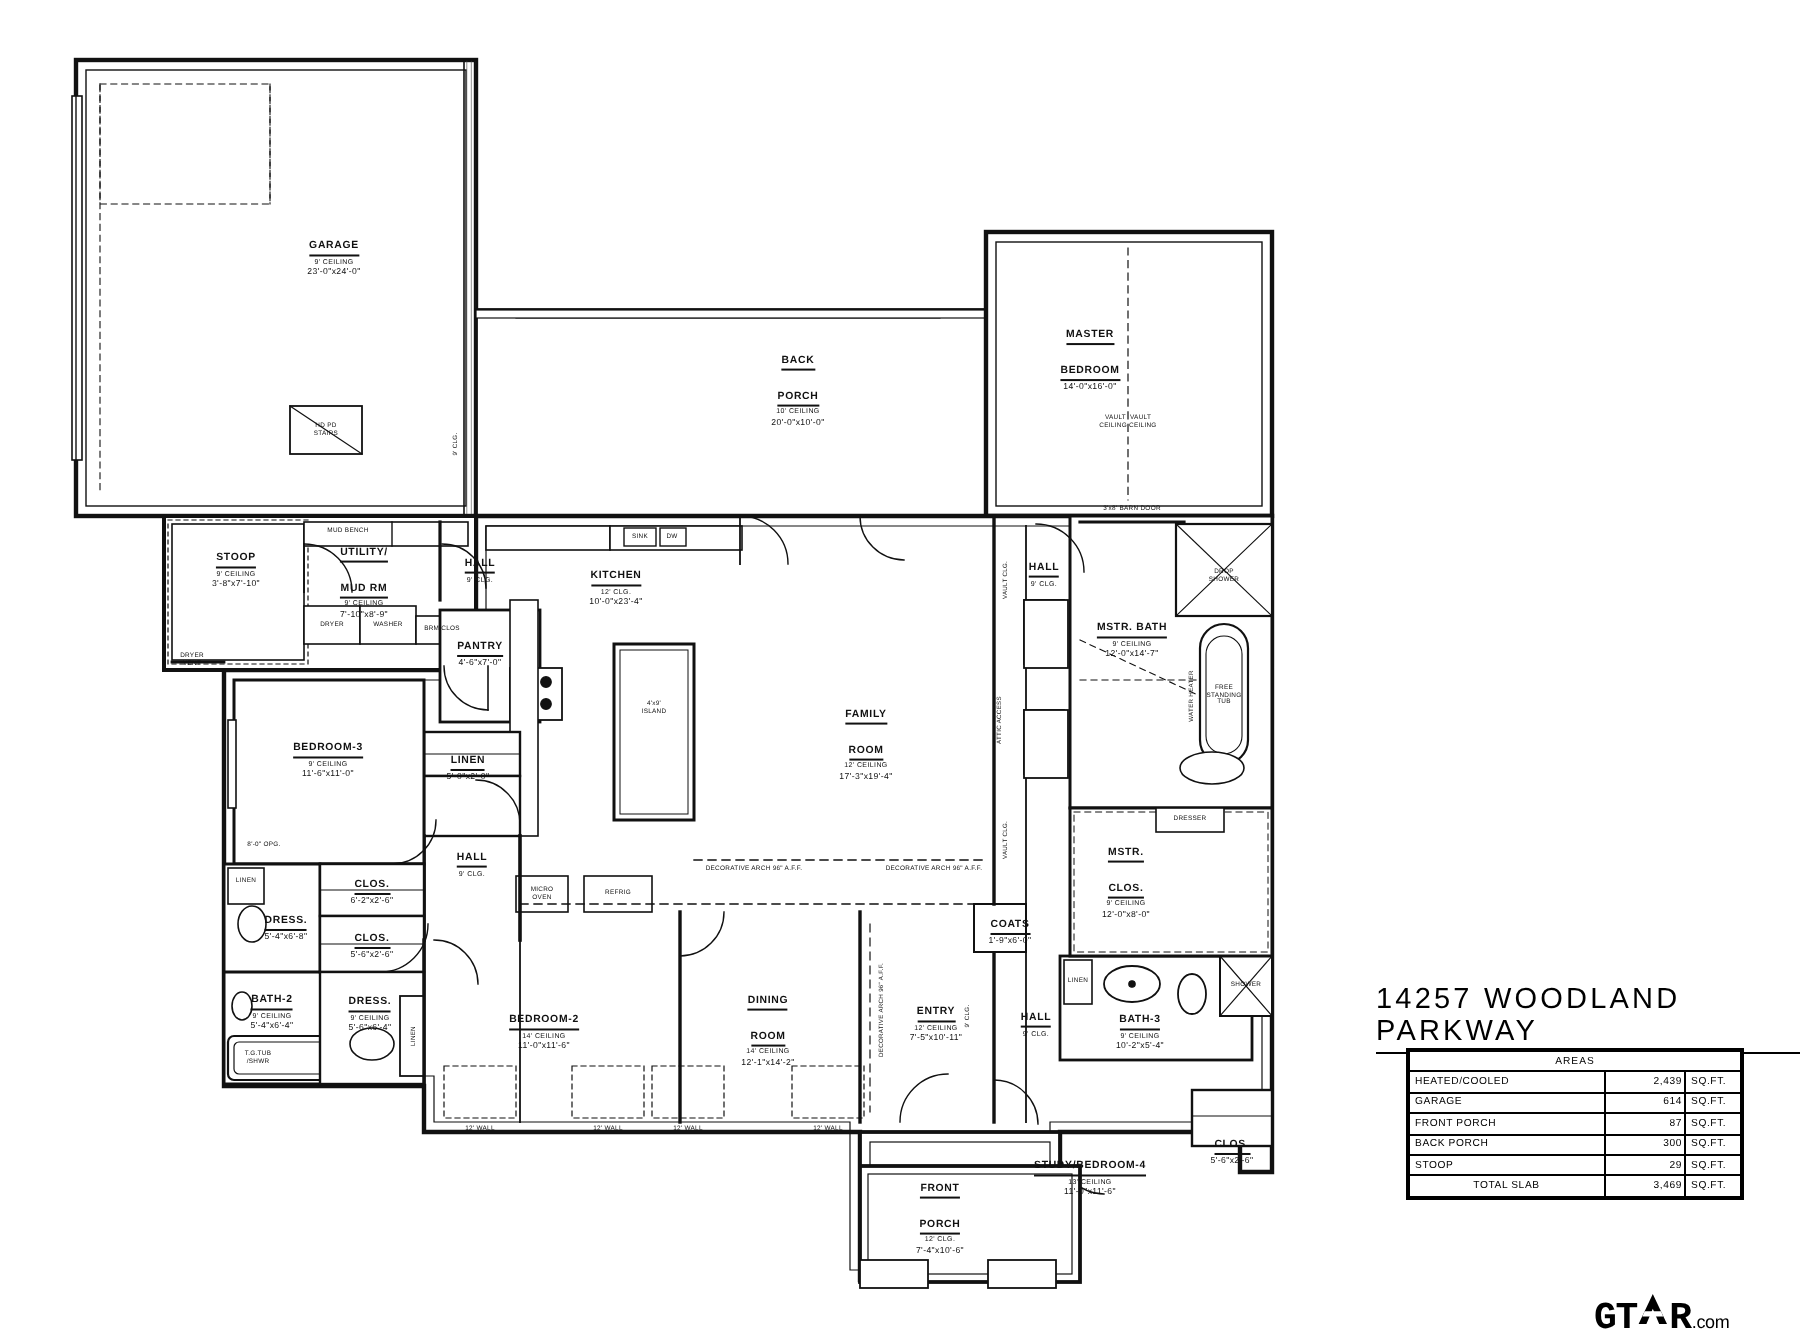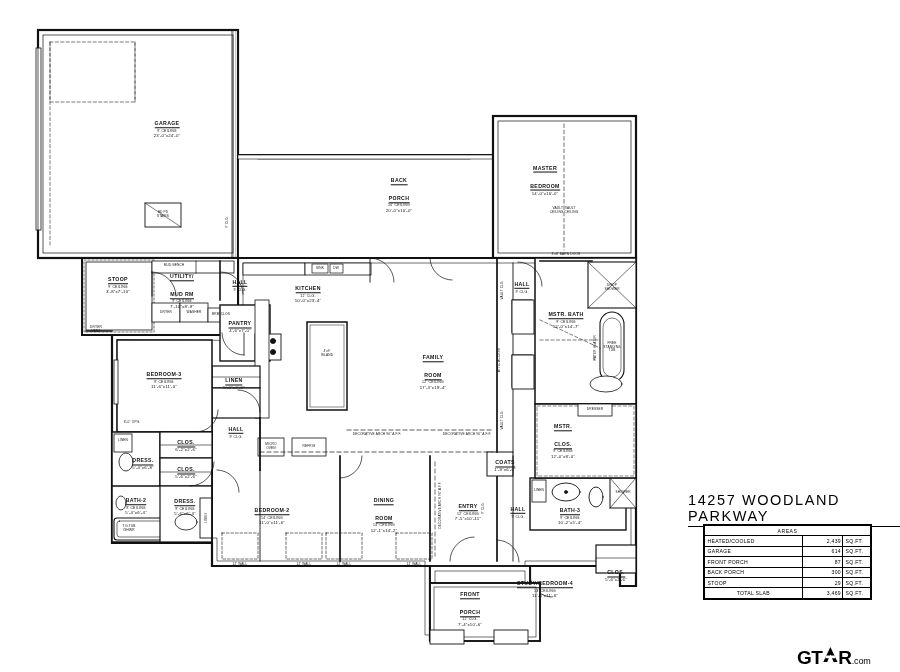--- a/index.html
+++ b/index.html
@@ -40,21 +40,21 @@
             padding:1.2px 2.5px;height:7px;color:#000;}
   #areas td.hd{text-align:center;font-size:5.1px;letter-spacing:.5px;}
   #areas td.lbl{text-align:left;}
   #areas td.val{text-align:right;width:36px;padding-right:1px;}
   #areas td.unit{text-align:left;width:22px;}
   #areas tr.total td.lbl{text-align:center;}
 
   
   #gtar{position:absolute;left:797px;top:645px;display:flex;align-items:baseline;}
   #gtar .g1{font-size:19px;font-weight:700;letter-spacing:-0.6px;
-            font-family:Liberation Sans, sans-serif;color:#000;}
+            font-family:Liberation Mono, monospace;color:#000;}
   #gtar .g2{font-size:9px;font-weight:400;letter-spacing:-0.2px;color:#000;
             margin-left:.5px;}
   #gtar svg{display:block;}
 </style>
 </head>
 <body>
 
 <svg id="plan" viewBox="0 0 900 672">
   <defs>
     <pattern id="hatch" patternUnits="userSpaceOnUse" width="3" height="3" patternTransform="rotate(45)">

